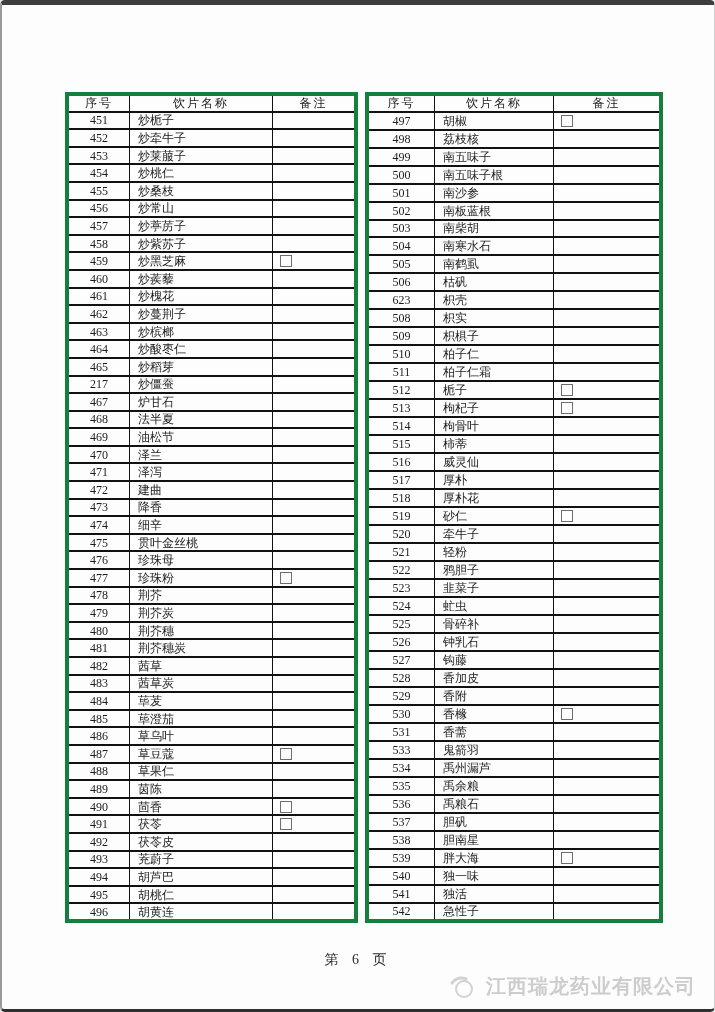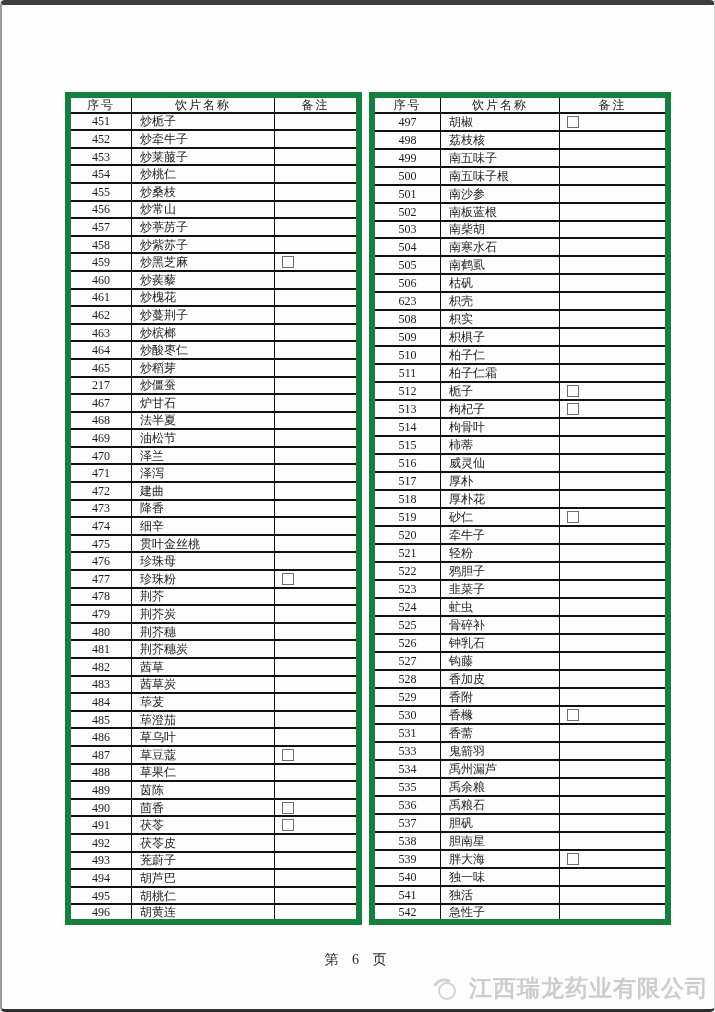--- a/index.html
+++ b/index.html
@@ -19,21 +19,21 @@
   }
   .tables{
     position:absolute;
     left:63px;top:87px;
     display:flex;
     gap:7px;
   }
   table.sheet{
     border-collapse:collapse;
     table-layout:fixed;
-    border:6px solid #15803d;
+    border:4px solid #15803d;
   }
   table.t-left{width:283px;}
   table.t-right{width:288px;}
   table.sheet td,table.sheet th{
     border:1px solid #111;
     border-top-width:2px;
     border-bottom-width:2px;
     padding:0;
     font-weight:normal;
     font-size:12px;
@@ -63,25 +63,25 @@
   .footer-page{
     position:absolute;
     left:0;top:946px;width:100%;
     text-align:center;
     font-size:14px;
     letter-spacing:5px;
     color:#2a2a2a;
   }
   .watermark{
     position:absolute;
-    right:5px;top:968px;
+    right:18px;top:968px;
     display:flex;align-items:center;gap:8px;
     color:#cdcdcd;
     font-weight:bold;
-    font-size:23px;
+    font-size:20px;
     letter-spacing:1px;
     font-family:"Liberation Sans","DejaVu Sans",sans-serif;
   }
   .watermark svg{display:block;}
 </style>
 </head>
 <body>
 
 <div class="page">
 

